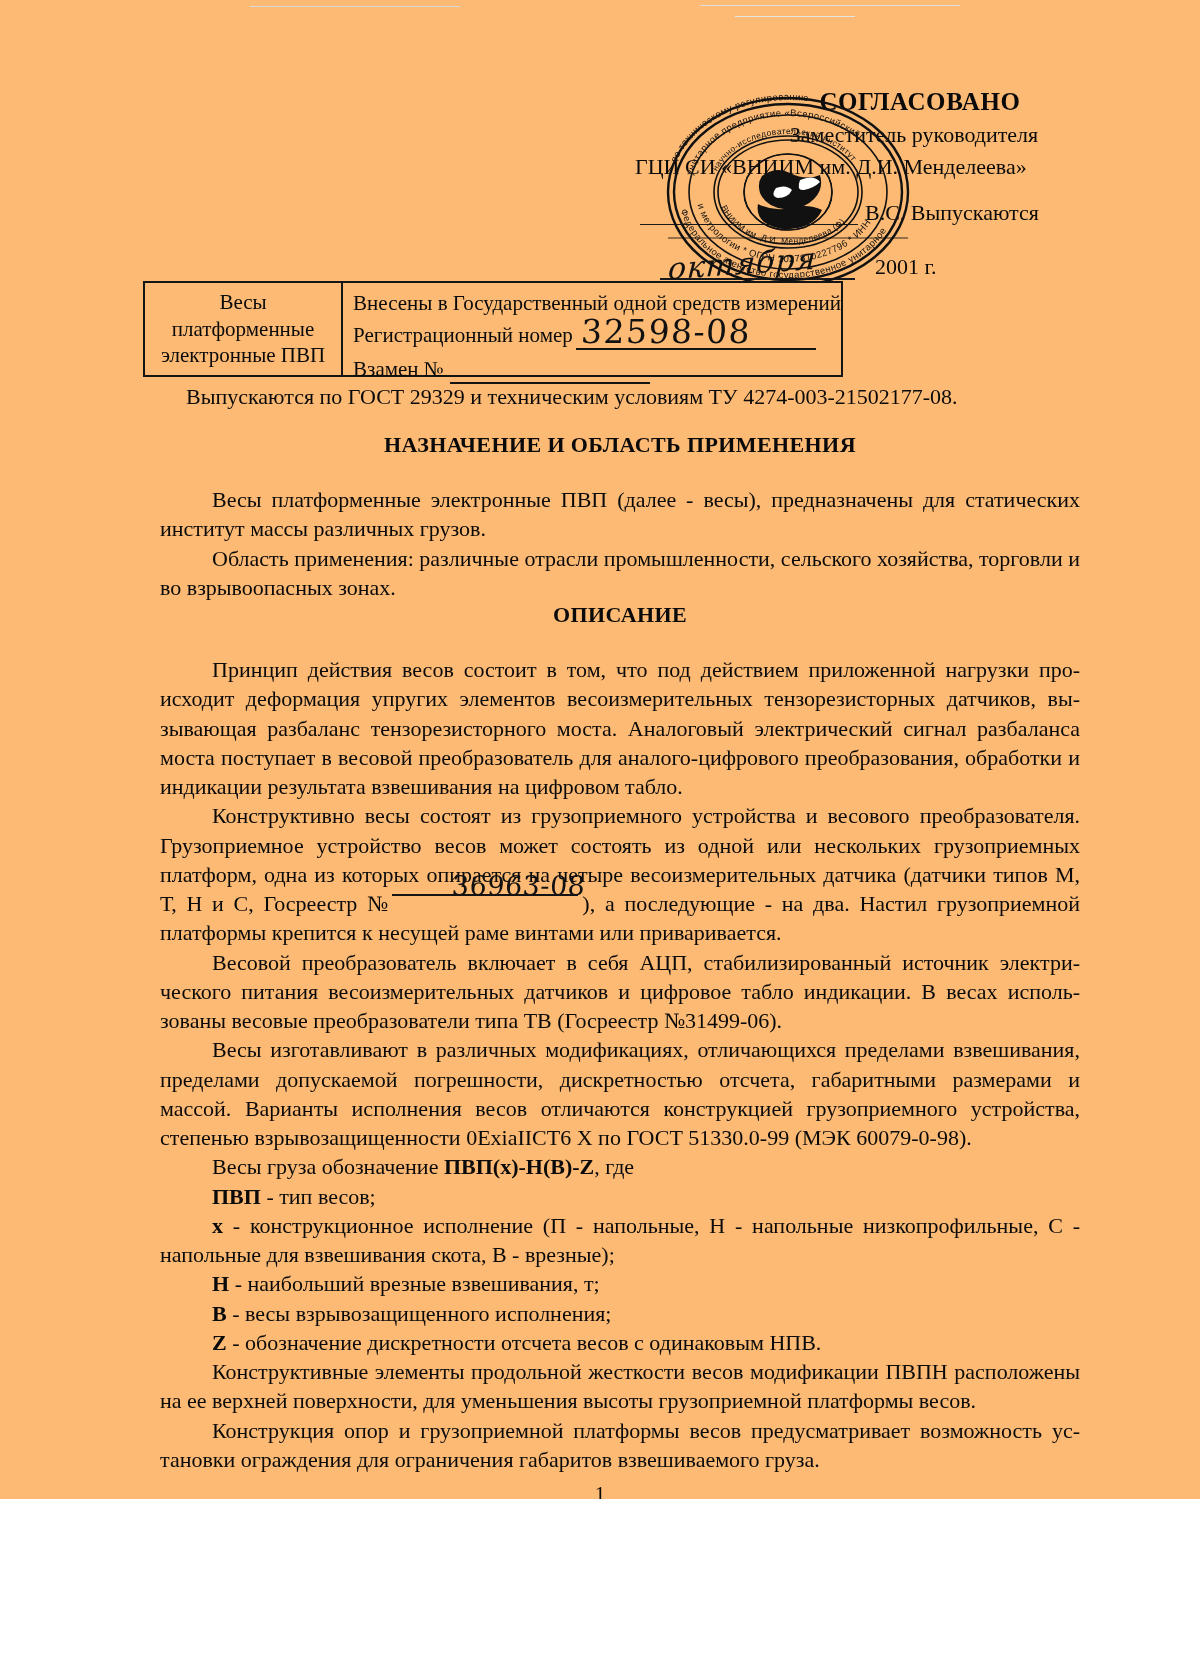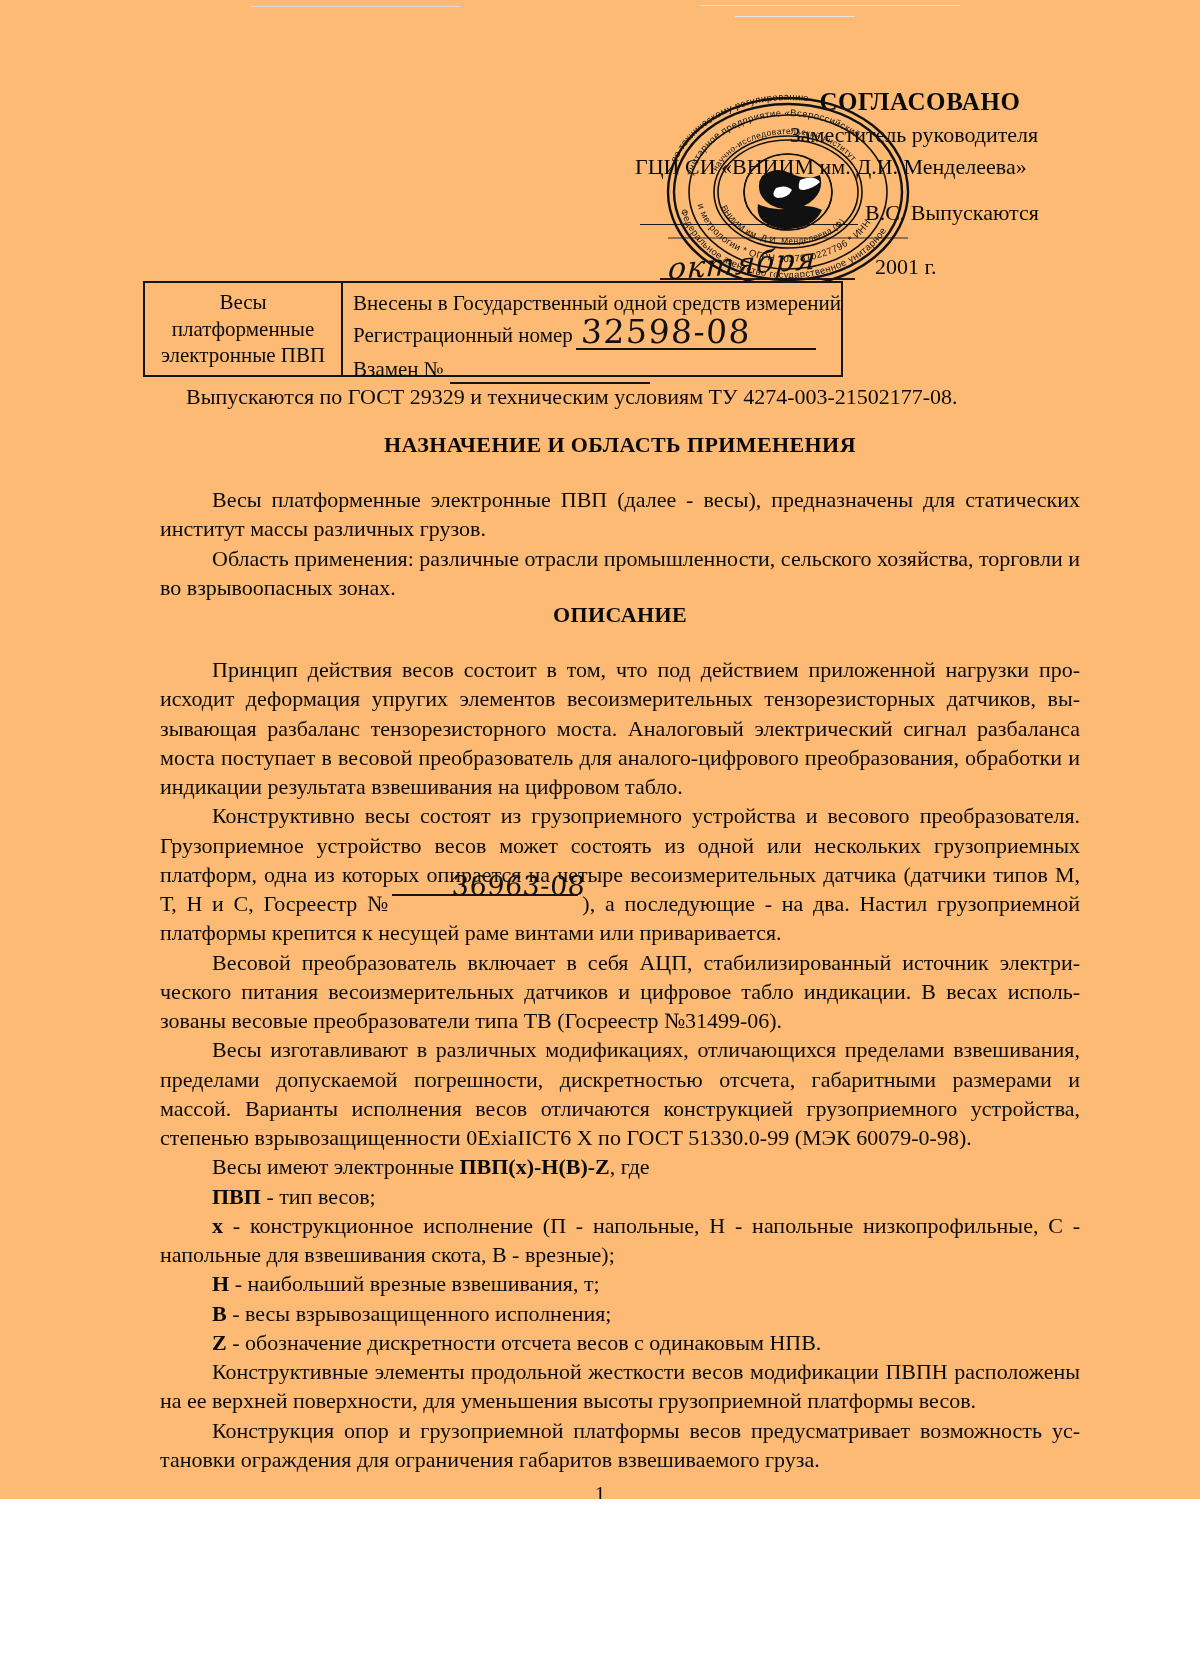--- a/index.html
+++ b/index.html
@@ -368,21 +368,21 @@
     <h2 class="section sec-описание">ОПИСАНИЕ</h2>
 
     <p class="para first-after-heading">Принцип действия весов состоит в том, что под действием приложенной нагрузки про­исходит деформация упругих элементов весоизмерительных тензорезисторных датчиков, вы­зывающая разбаланс тензорезисторного моста. Аналоговый электрический сигнал разбаланса моста поступает в весовой преобразователь для аналого-цифрового преобразования, обработ­ки и индикации результата взвешивания на цифровом табло.</p>
 
     <p class="para tight para-with-hand"><span>Конструктивно весы состоят из грузоприемного устройства и весового преобразователя. Грузоприемное устройство весов может состоять из одной или нескольких грузоприемных платформ, одна из которых опирается на четыре весоизмерительных датчика (датчики типов М, Т, Н и С, Госреестр №</span><span class="hand-inline-wrap"><span class="hand-inline">36963-08</span><span class="hand-inline-rule"></span></span><span>), а последующие - на два. Настил грузоприемной платформы крепится к несущей раме винтами или приваривается.</span></p>
 
     <p class="para tight">Весовой преобразователь включает в себя АЦП, стабилизированный источник электри­ческого питания весоизмерительных датчиков и цифровое табло индикации. В весах исполь­зованы весовые преобразователи типа ТВ (Госреестр №31499-06).</p>
     <p class="para tight">Весы изготавливают в различных модификациях, отличающихся пределами взвешива­ния, пределами допускаемой погрешности, дискретностью отсчета, габаритными размерами и массой. Варианты исполнения весов отличаются конструкцией грузоприемного устройства, степенью взрывозащищенности 0ExiaIICT6 X по ГОСТ 51330.0-99 (МЭК 60079-0-98).</p>
 
     <div class="defs">
-      <p><span>Весы имеют электронные </span><span class="b">ПВП(x)-H(B)-Z</span><span>, где</span></p>
+      <p><span>Весы груза обозначение </span><span class="b">ПВП(x)-H(B)-Z</span><span>, где</span></p>
 
       <p><span class="b">ПВП</span><span> - тип весов;</span></p>
 
       <p><span class="b">x</span><span> - конструкционное исполнение (П - напольные, Н - напольные низкопрофильные, С - напольные для взвешивания скота, В - врезные);</span></p>
 
       <p><span class="b">H</span><span> - наибольший врезные взвешивания, т;</span></p>
 
       <p><span class="b">B</span><span> - весы взрывозащищенного исполнения;</span></p>
 
       <p><span class="b">Z</span><span> - обозначение дискретности отсчета весов с одинаковым НПВ.</span></p>

